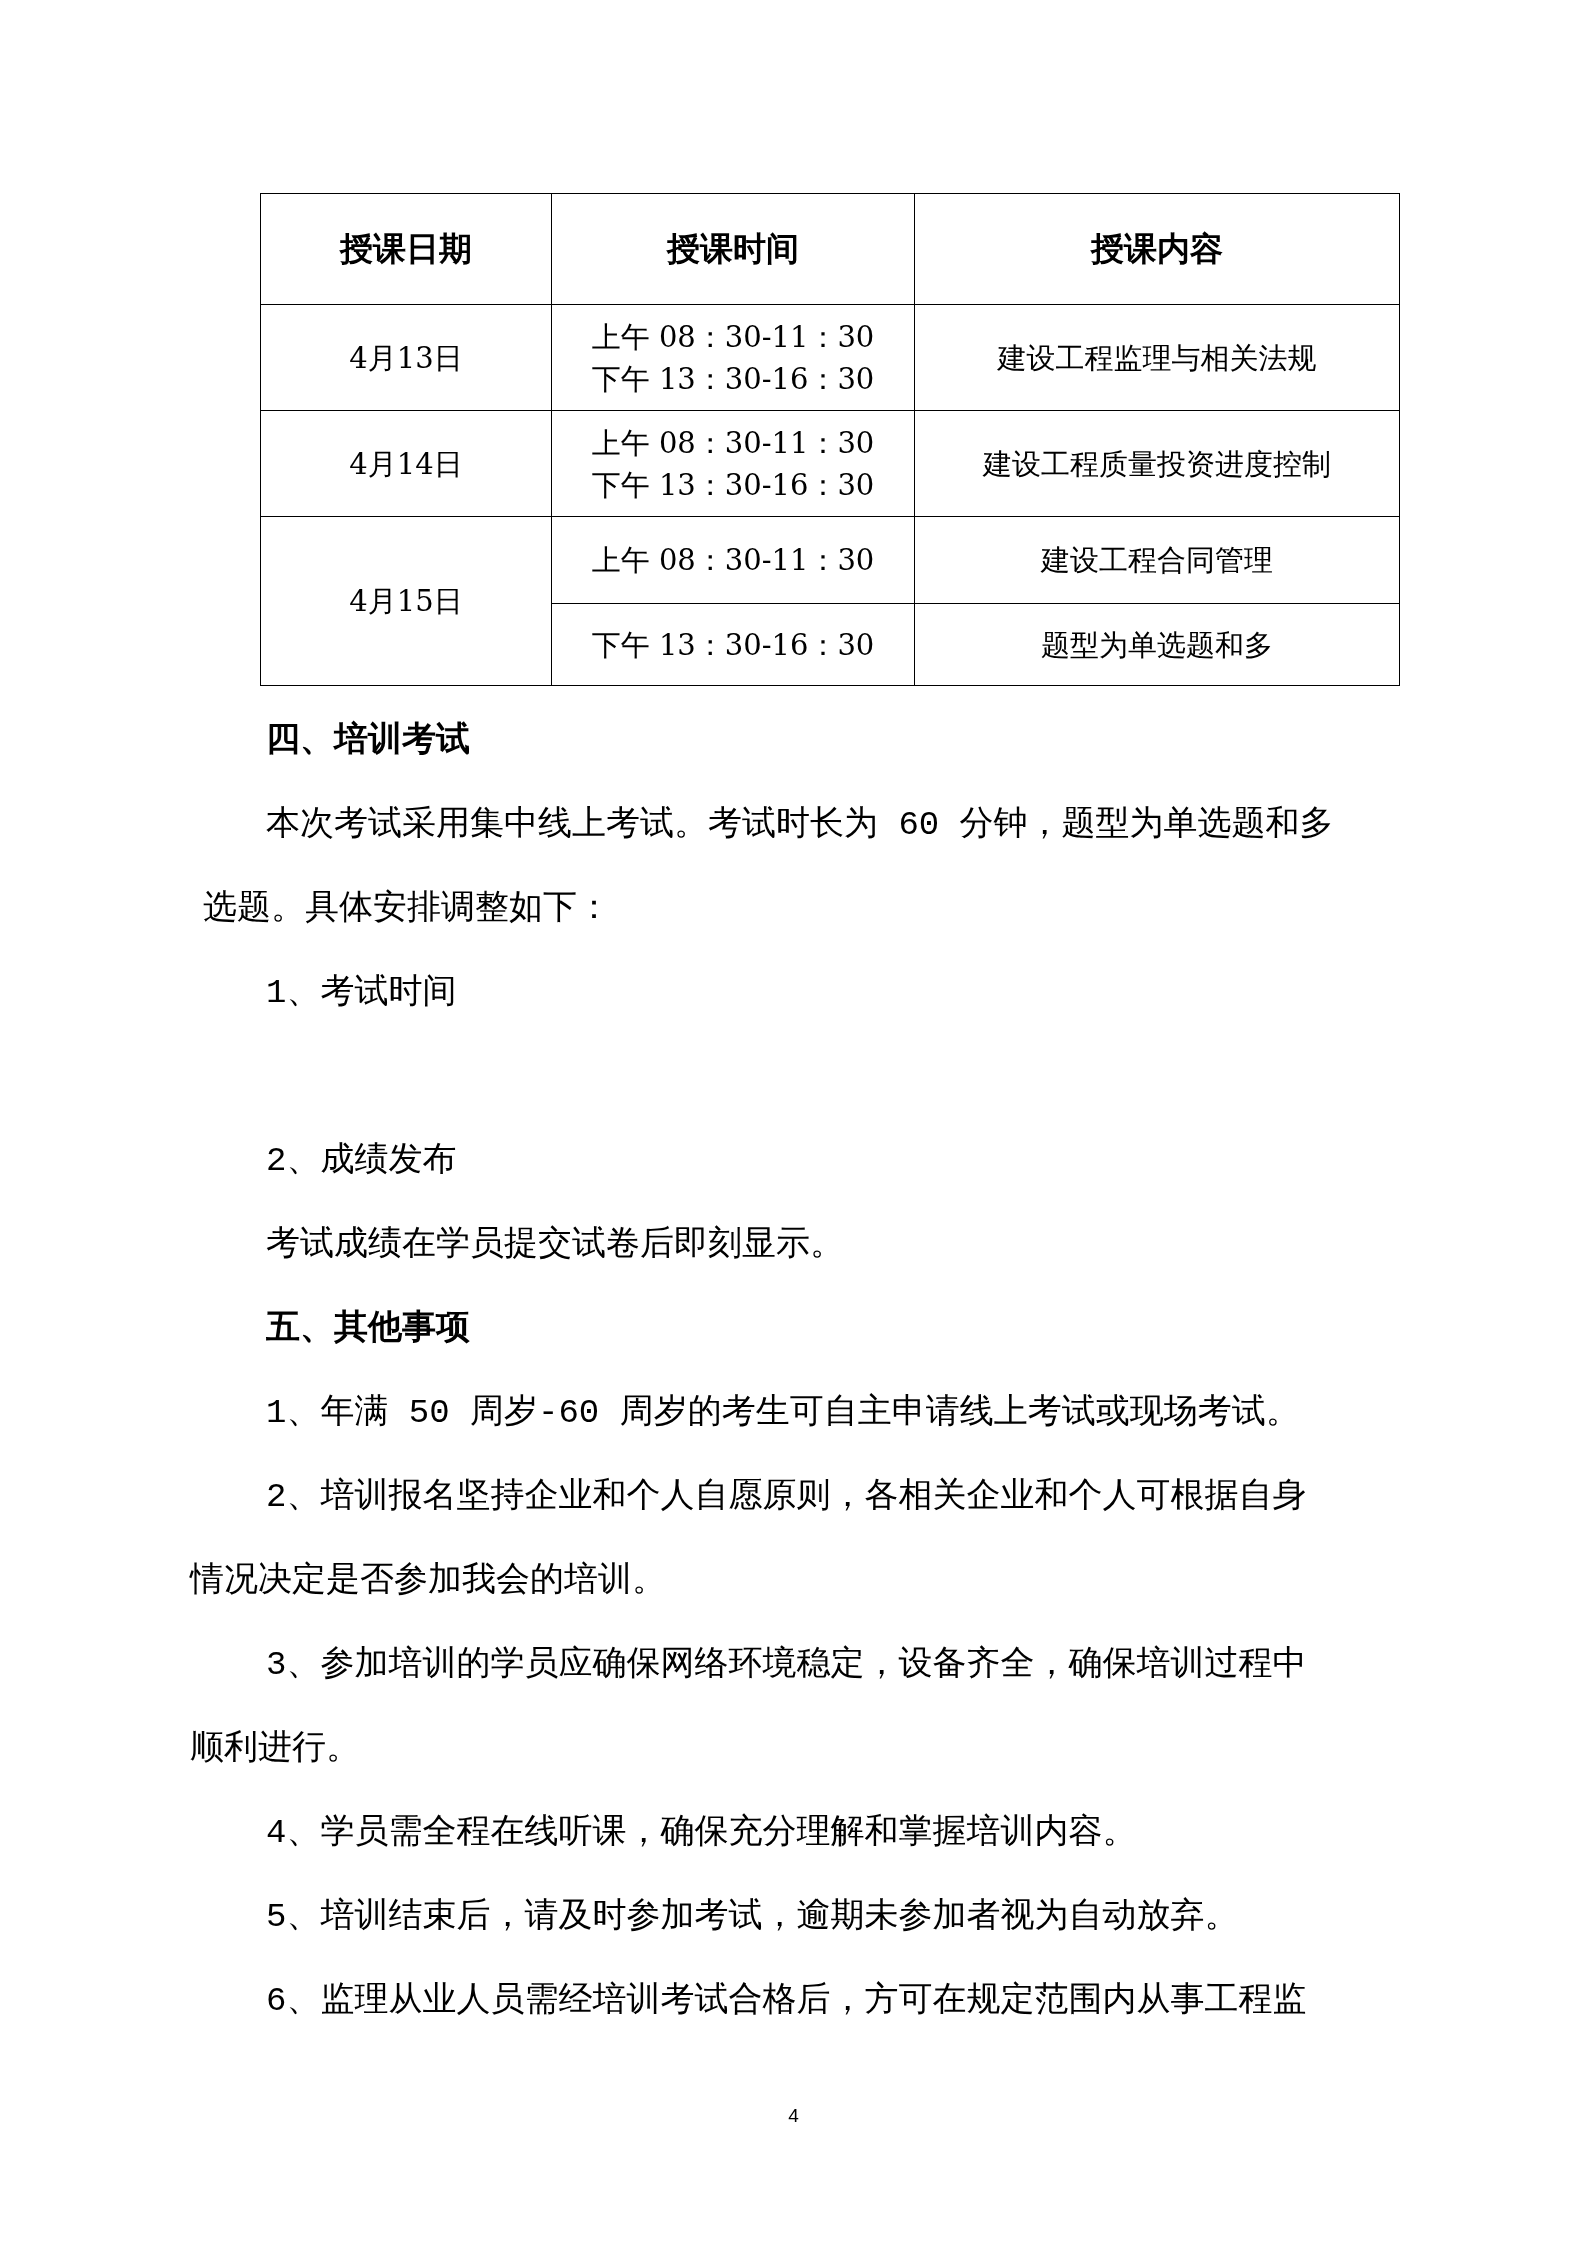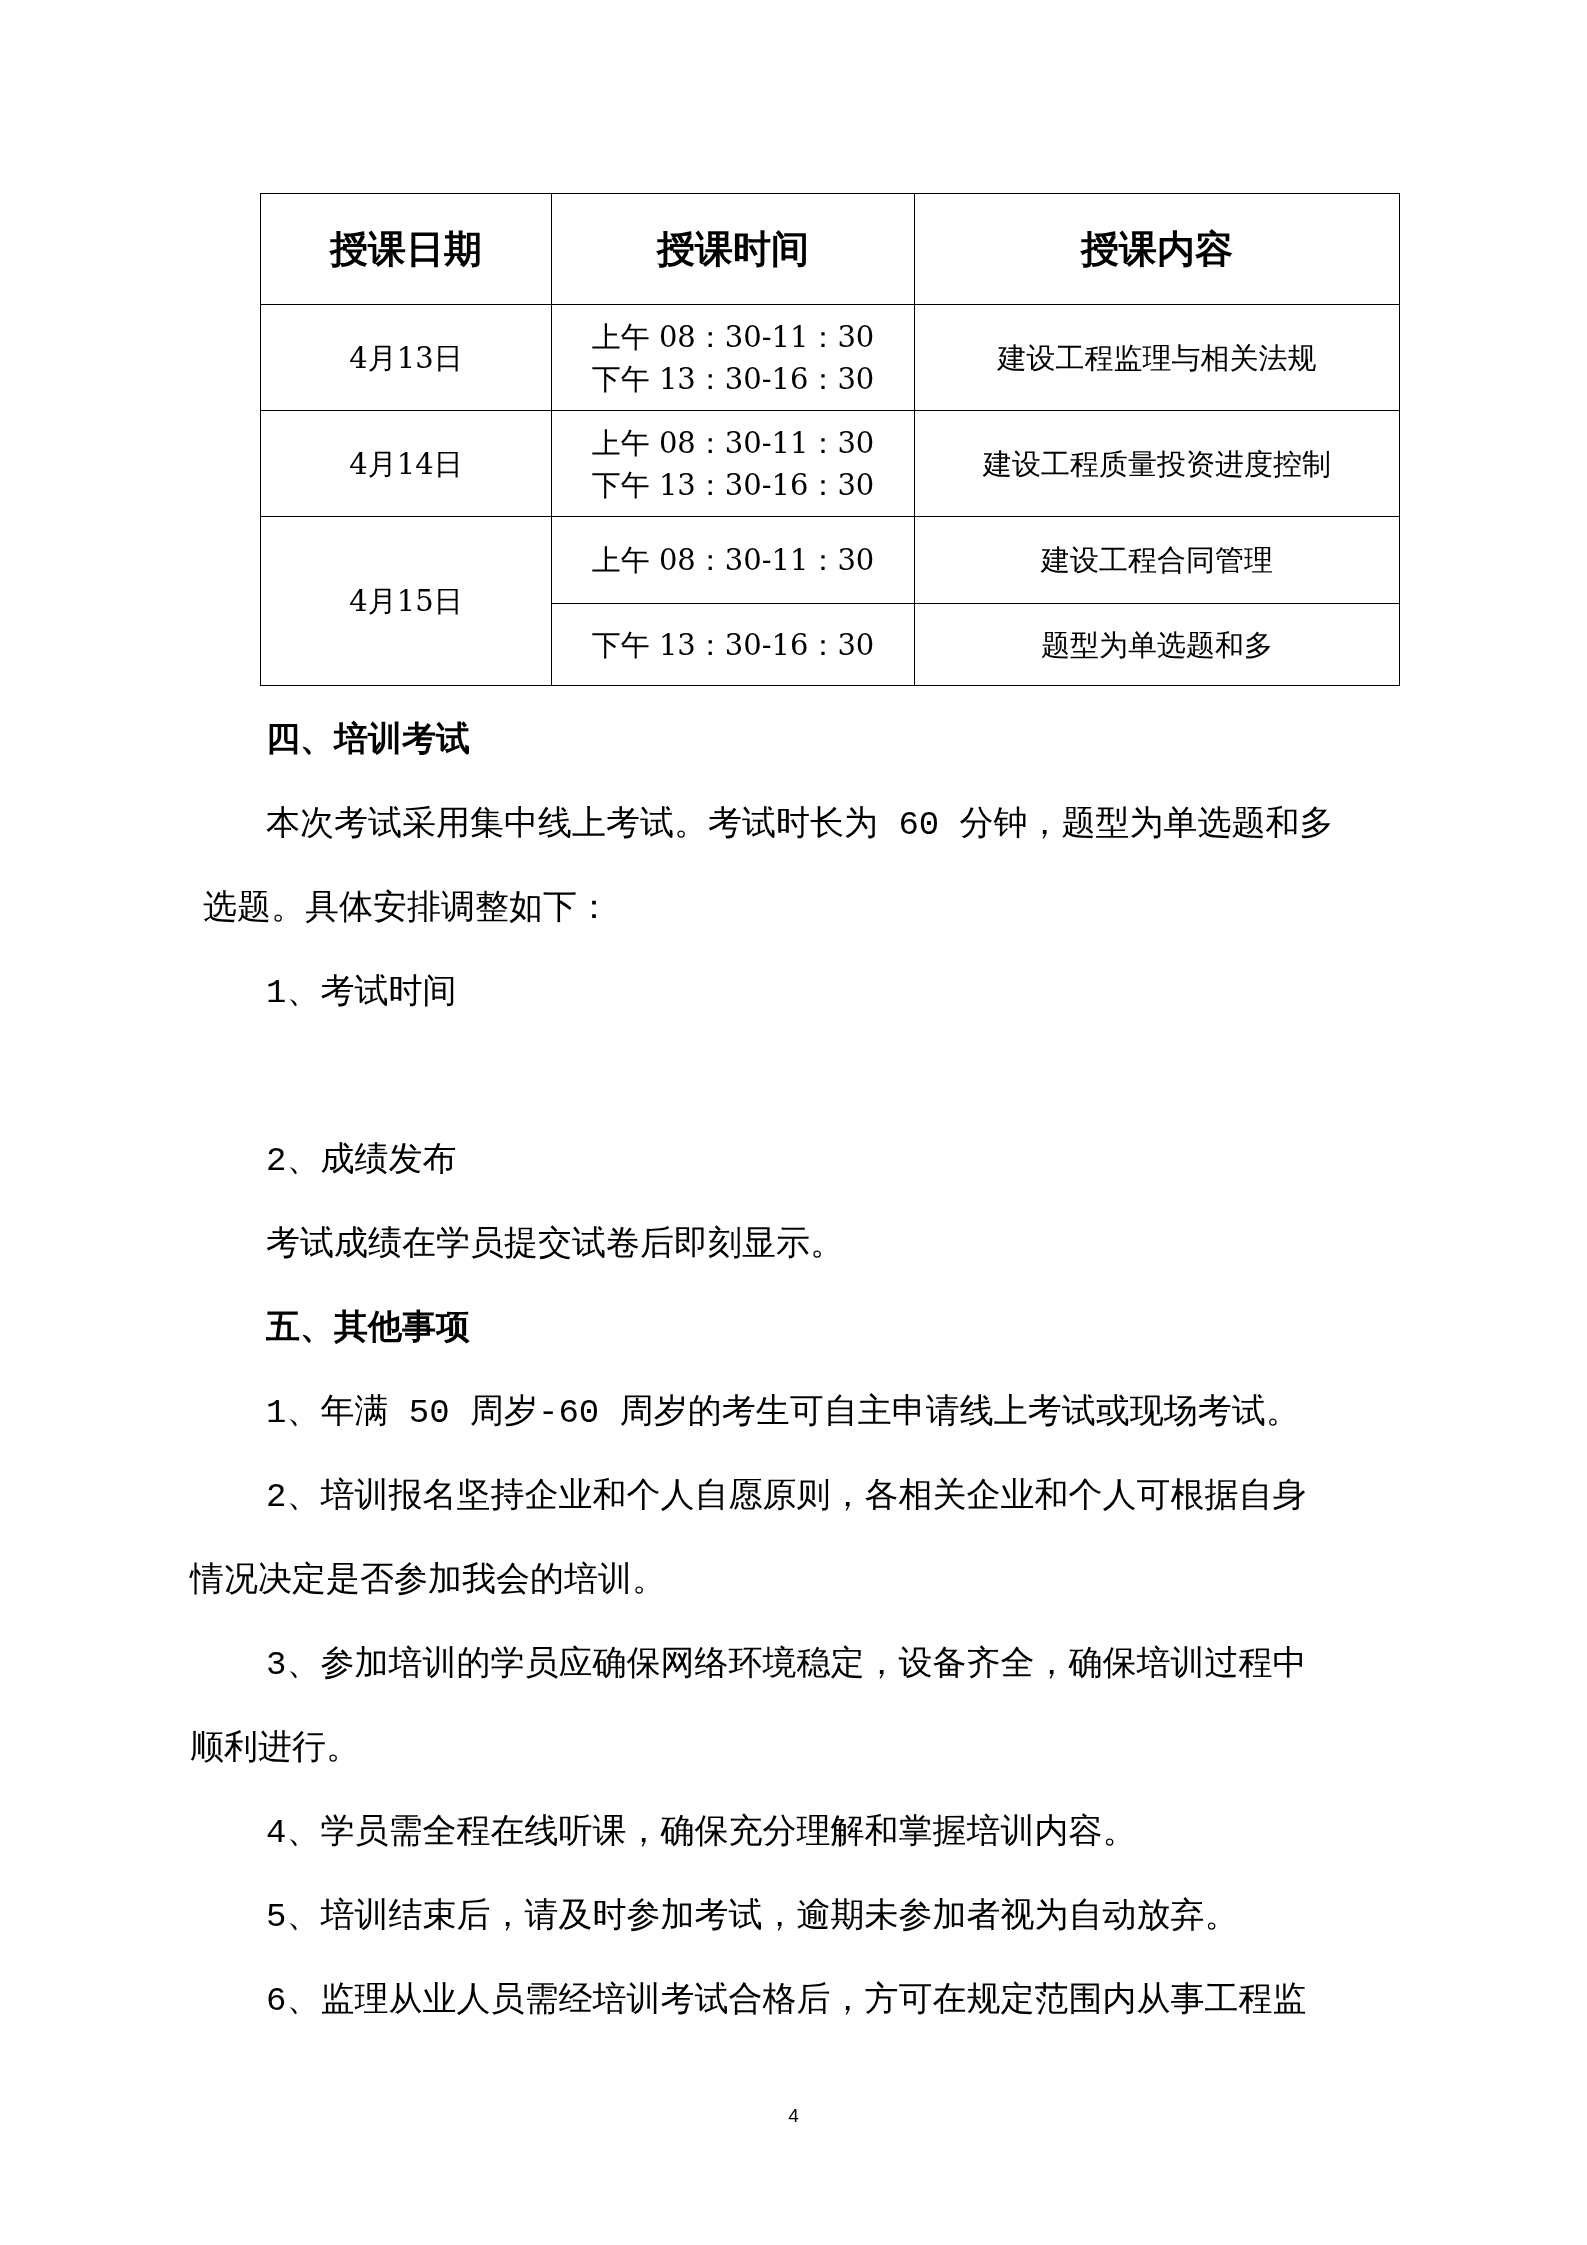--- a/index.html
+++ b/index.html
@@ -1,20 +1,20 @@
 <!DOCTYPE html>
 <html><head>
 <meta charset="utf-8">
 <style>
   html,body{margin:0;padding:0;background:#ffffff;}
   body{width:1587px;height:2245px;position:relative;font-family:"DejaVu Serif","Liberation Serif",serif;color:#000;}
   .page{position:absolute;left:0;top:0;width:1587px;height:2245px;}
   table.sched{position:absolute;left:260px;top:193px;width:1140px;border-collapse:collapse;}
   table.sched td, table.sched th{border:1.5px solid #000;text-align:center;vertical-align:middle;padding:0;}
-  table.sched th{height:110px;font-size:38px;font-weight:bold;}
+  table.sched th{height:110px;font-size:33px;font-weight:bold;}
   table.sched td{font-size:29px;line-height:42px;}
   .c1{width:290px;}
   .c2{width:362px;}
   .row-a{height:106px;}
   .row-b{height:87px;}
   .row-c{height:82px;}
   .para{position:absolute;left:190px;width:1220px;font-size:34px;line-height:84px;white-space:nowrap;font-family:Liberation Mono, monospace;}
   .para.indent{left:266px;}
   .heading{font-weight:bold;}
   .pnum{position:absolute;top:2105px;left:0;width:1587px;text-align:center;font-size:19px;font-family:"Liberation Sans",sans-serif;}

